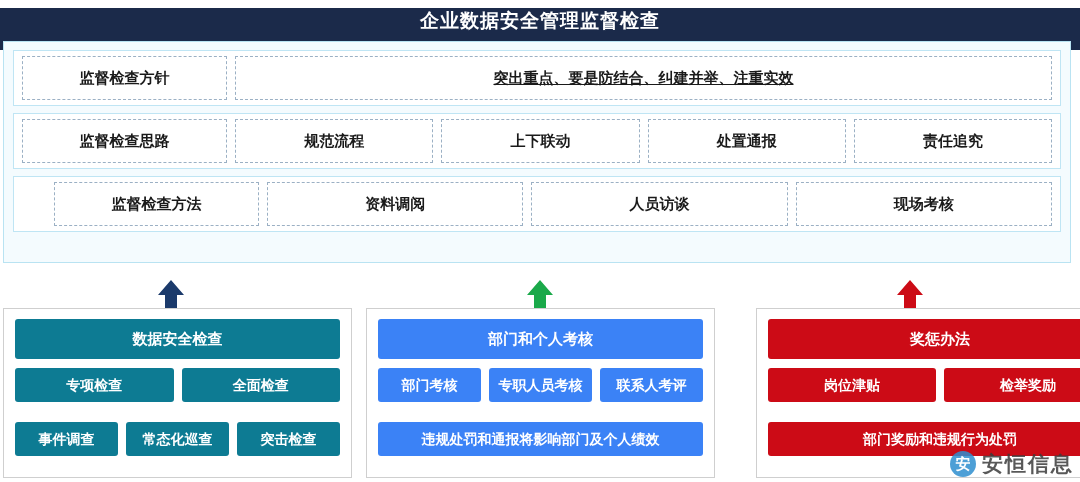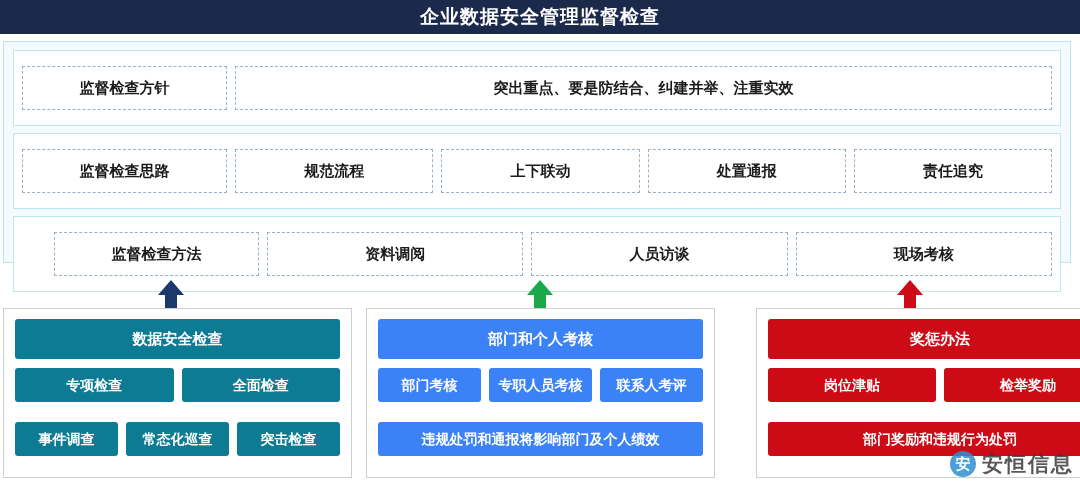--- a/index.html
+++ b/index.html
@@ -11,25 +11,24 @@
     width: 1080px;
     height: 482px;
     font-family: "Liberation Sans", "DejaVu Sans", sans-serif;
     position: relative;
     overflow: hidden;
   }
 
   
   .title-bar {
     position: absolute;
-    left: 0; top: 0;
-    width: 1080px; height: 34px;
+    left: 0; top: 8px;
+    width: 1080px; height: 42px;
     background: #1b2a4a;
     display: flex;
-    align-items: center;
     justify-content: center;
   }
   .title-bar .title-text {
     color: #ffffff;
     font-size: 19px;
     font-weight: bold;
     letter-spacing: 1px;
   }
 
   
@@ -39,42 +38,42 @@
     width: 1068px; height: 222px;
     border: 1px solid #b9e3f2;
     background: #f4fbfe;
     box-sizing: border-box;
     padding: 8px 9px;
   }
   .fw-row {
     border: 1px solid #bfe5f4;
     background: #ffffff;
     box-sizing: border-box;
-    height: 76px;
+    height: 56px;
     margin-bottom: 7px;
     display: flex;
     align-items: center;
     padding: 0 8px;
     gap: 8px;
   }
   .fw-row:last-child { margin-bottom: 5px; padding-left: 40px; }
   .fw-cell {
     border: 1px dashed #9bb0c4;
     background: #ffffff;
     box-sizing: border-box;
     height: 44px;
     display: flex;
     align-items: center;
     justify-content: center;
     font-size: 15px;
     font-weight: bold;
     color: #1a1a1a;
   }
   .fw-label { flex: 0 0 205px; }
-  .fw-wide  { flex: 1 1 auto; }
+  .fw-wide  { flex: 1 1 auto; text-decoration: underline; }
   .fw-eq    { flex: 1 1 0; }
 
   
   .arrow {
     position: absolute;
     width: 26px;
     height: 44px;
   }
   .arrow svg { display: block; }
 

